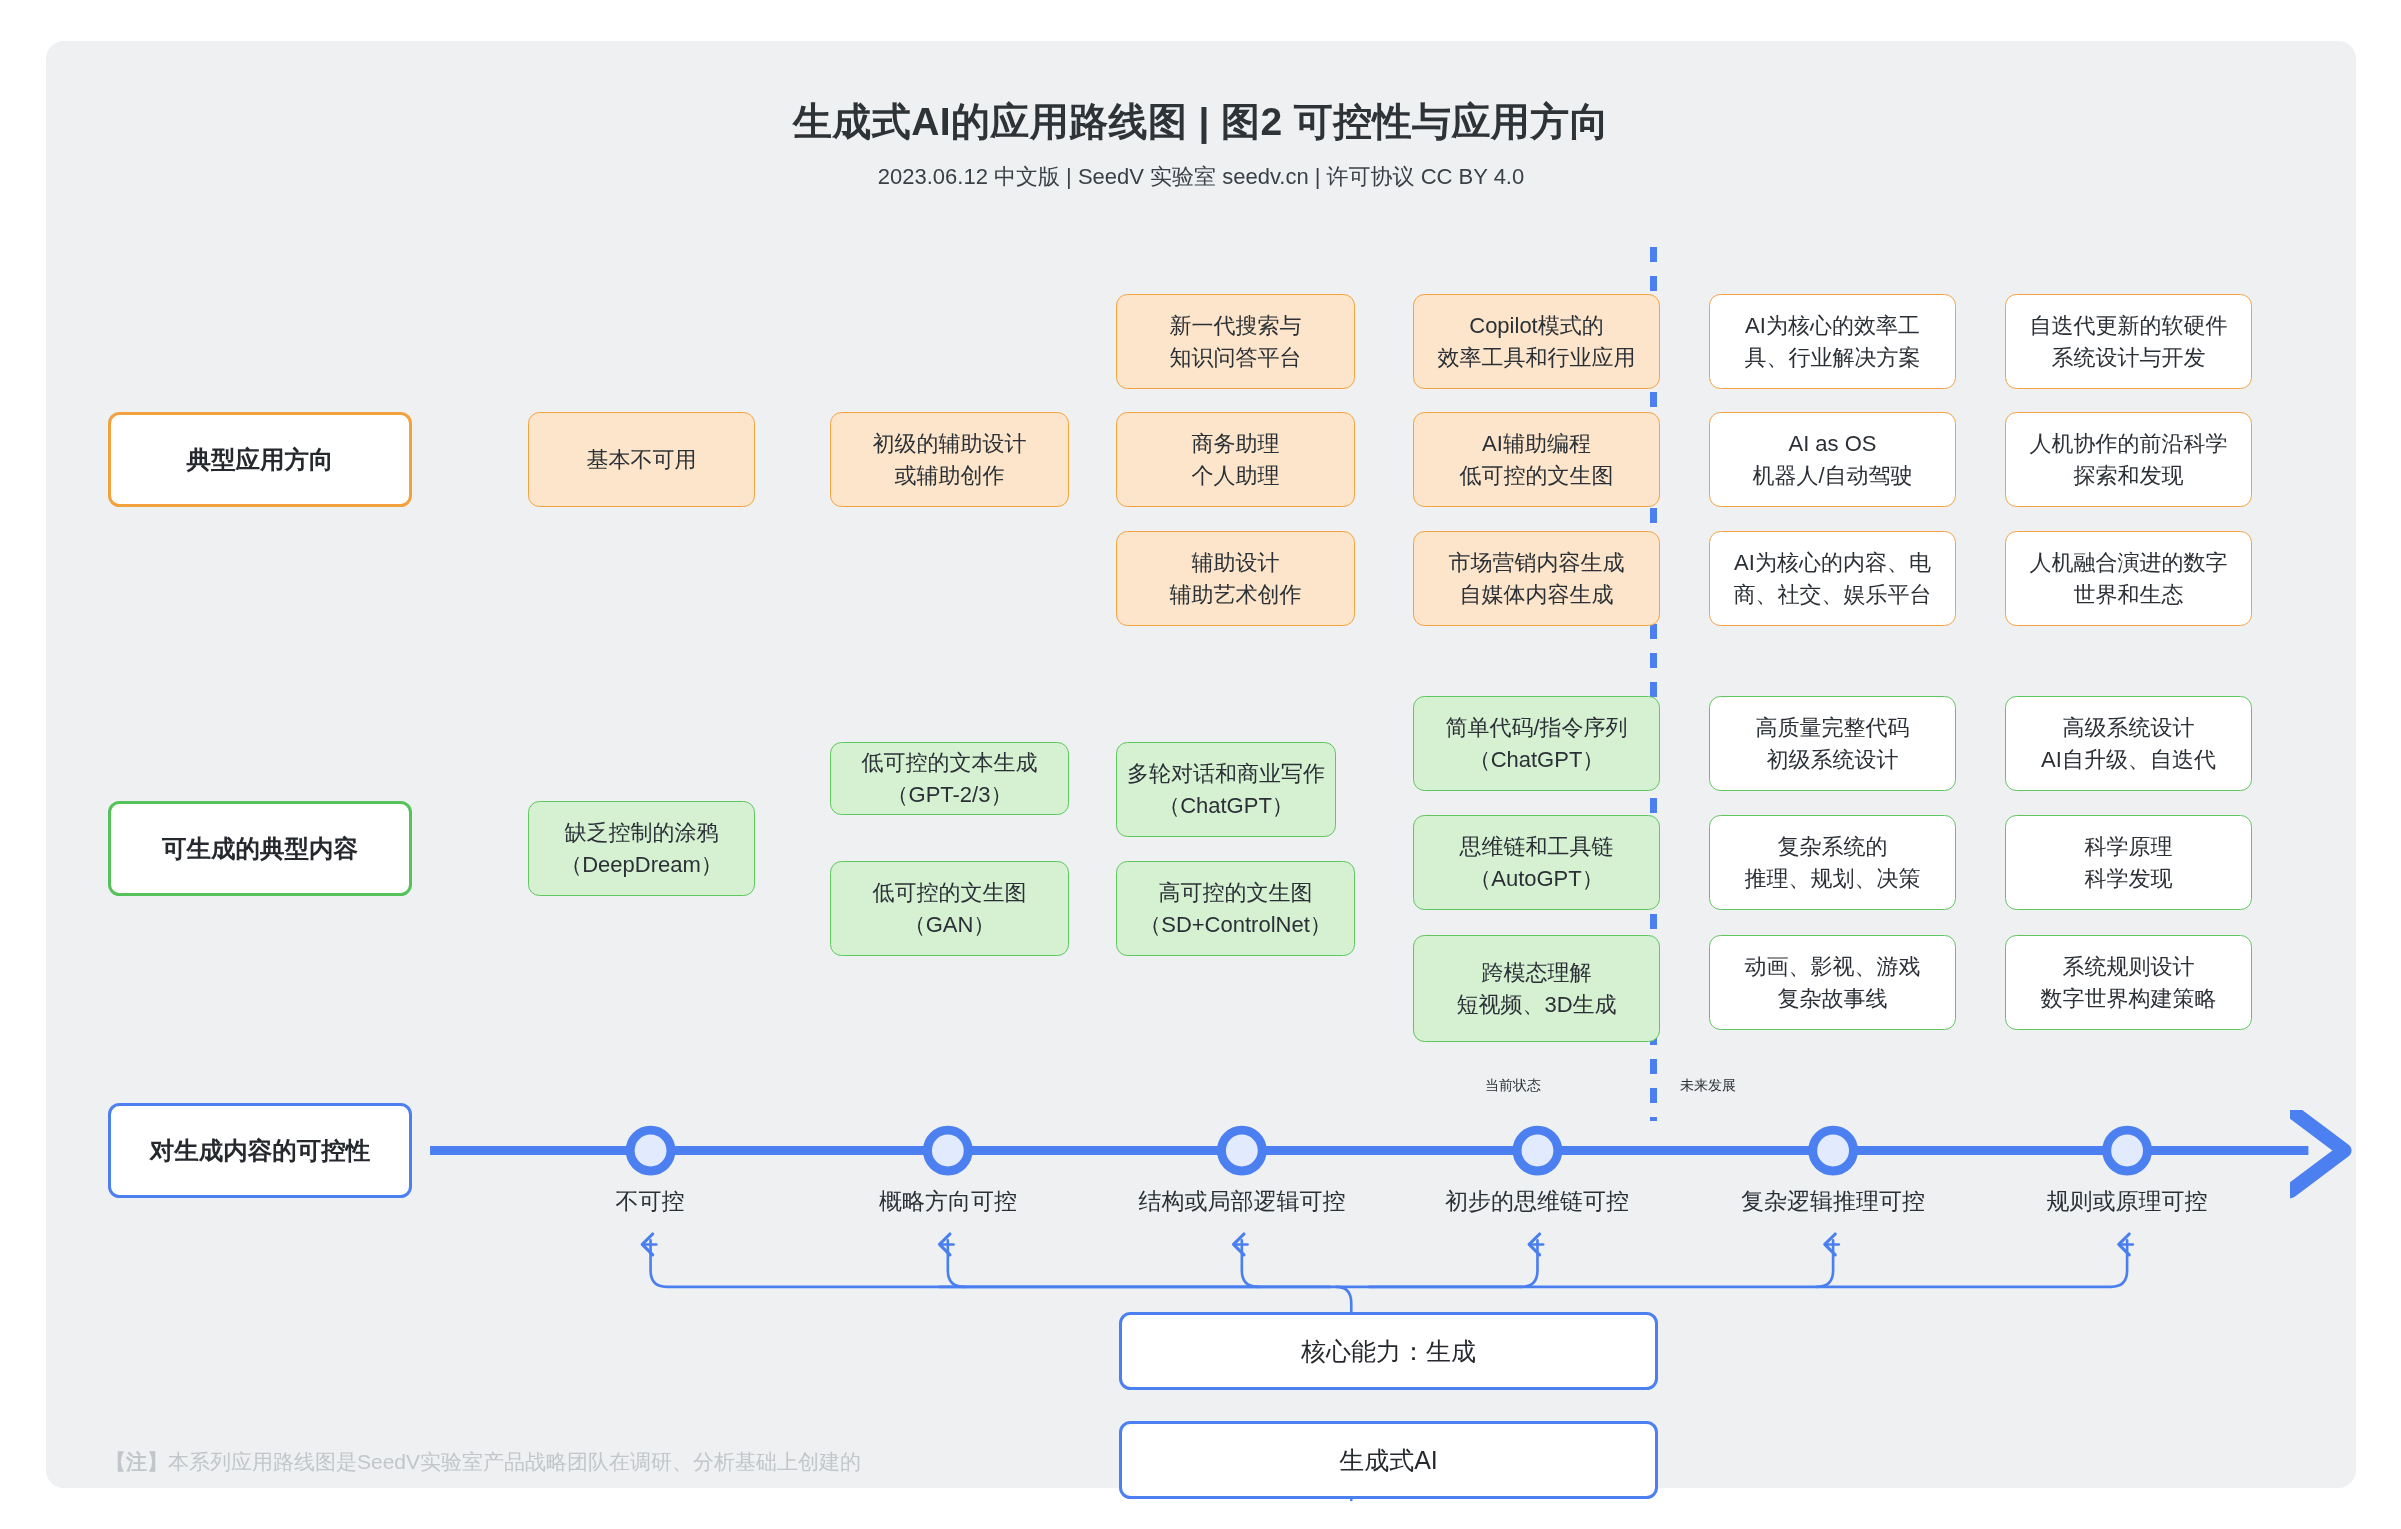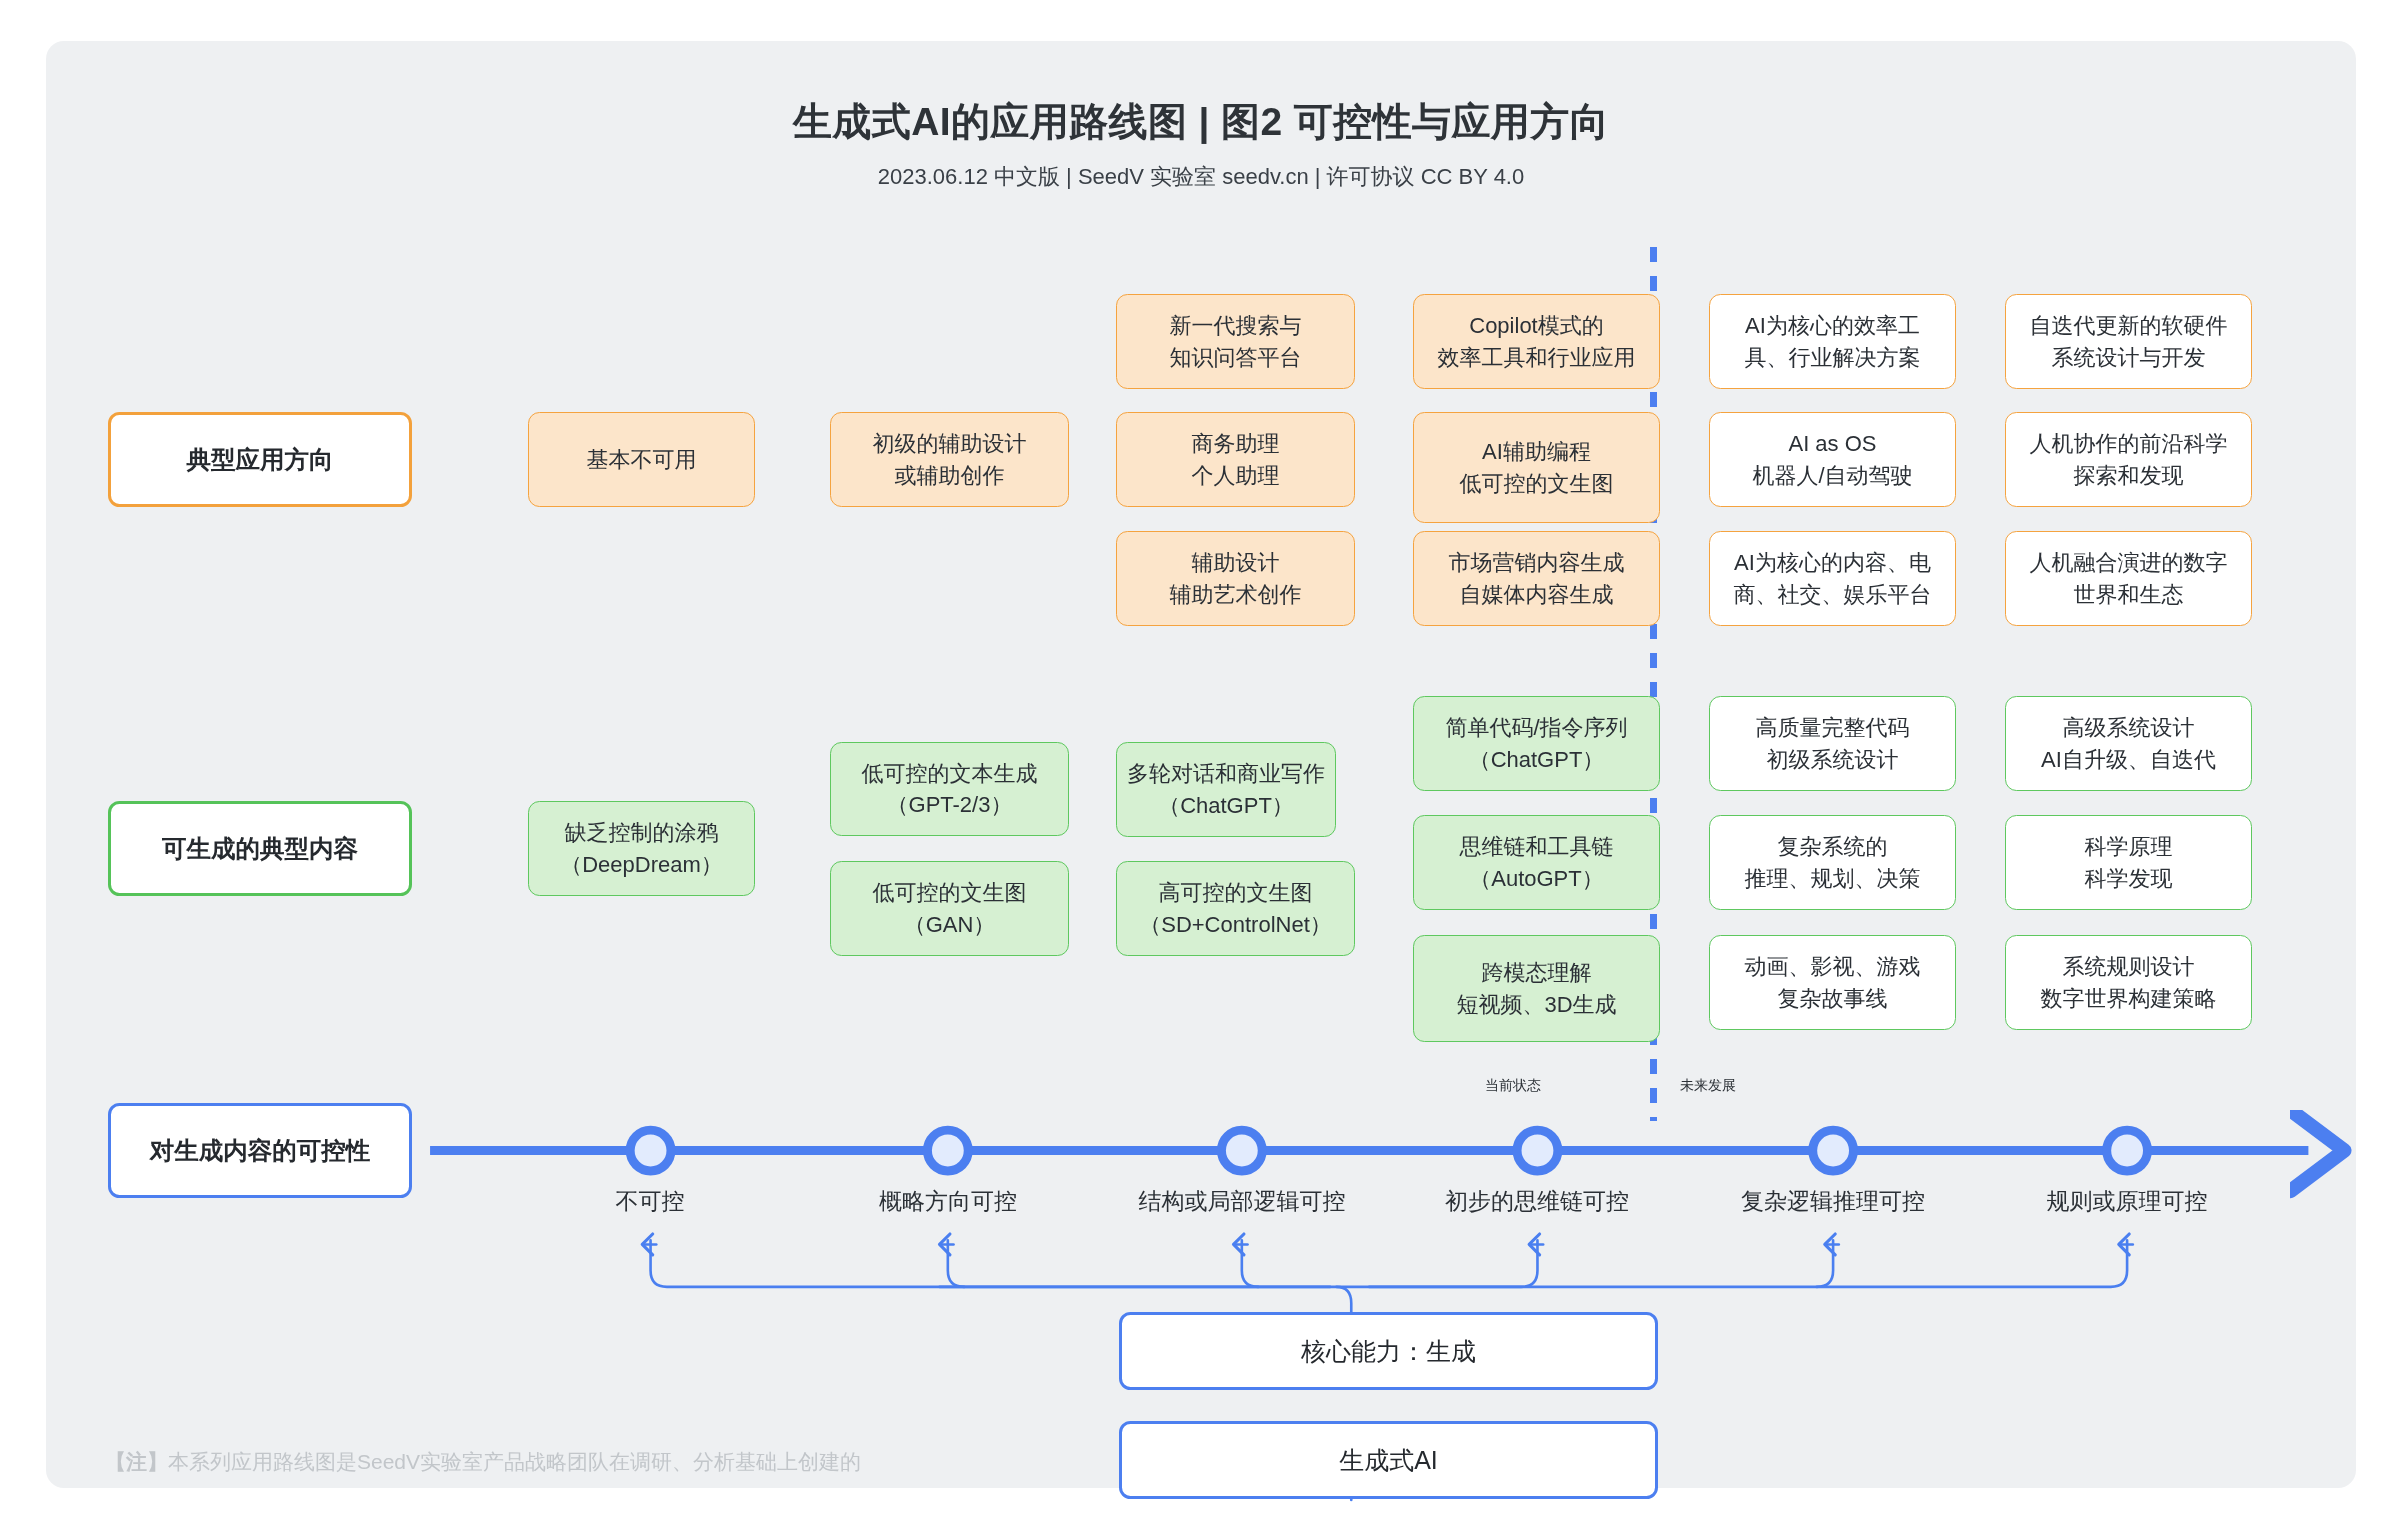--- a/index.html
+++ b/index.html
@@ -175,21 +175,21 @@
   </div>
   <div class="card o-fill" style="left:1070px; top:490px; width:239px; height:95px;">
     <span class="ln">辅助设计</span>
     <span class="ln">辅助艺术创作</span>
   </div>
 
   <div class="card o-fill" style="left:1367px; top:253px; width:247px; height:95px;">
     <span class="ln">Copilot模式的</span>
     <span class="ln">效率工具和行业应用</span>
   </div>
-  <div class="card o-fill" style="left:1367px; top:371px; width:247px; height:111px;">
+  <div class="card o-fill" style="left:1367px; top:371px; width:247px; height:95px;">
     <span class="ln">AI辅助编程</span>
     <span class="ln">低可控的文生图</span>
   </div>
   <div class="card o-fill" style="left:1367px; top:490px; width:247px; height:95px;">
     <span class="ln">市场营销内容生成</span>
     <span class="ln">自媒体内容生成</span>
   </div>
 
   <div class="card o-hollow" style="left:1663px; top:371px; width:247px; height:95px;">
     <span class="ln">AI as OS</span>
@@ -215,21 +215,21 @@
   <div class="card o-hollow" style="left:1959px; top:490px; width:247px; height:95px;">
     <span class="ln">人机融合演进的数字</span>
     <span class="ln">世界和生态</span>
   </div>
 
   <div class="card g-fill" style="left:482px; top:760px; width:227px; height:95px;">
     <span class="ln">缺乏控制的涂鸦</span>
     <span class="ln">（DeepDream）</span>
   </div>
 
-  <div class="card g-fill" style="left:784px; top:701px; width:239px; height:94px;">
+  <div class="card g-fill" style="left:784px; top:701px; width:239px; height:73px;">
     <span class="ln">低可控的文本生成</span>
     <span class="ln">（GPT-2/3）</span>
   </div>
   <div class="card g-fill" style="left:784px; top:820px; width:239px; height:95px;">
     <span class="ln">低可控的文生图</span>
     <span class="ln">（GAN）</span>
   </div>
 
   <div class="card g-fill" style="left:1070px; top:701px; width:220px; height:95px;">
     <span class="ln">多轮对话和商业写作</span>

